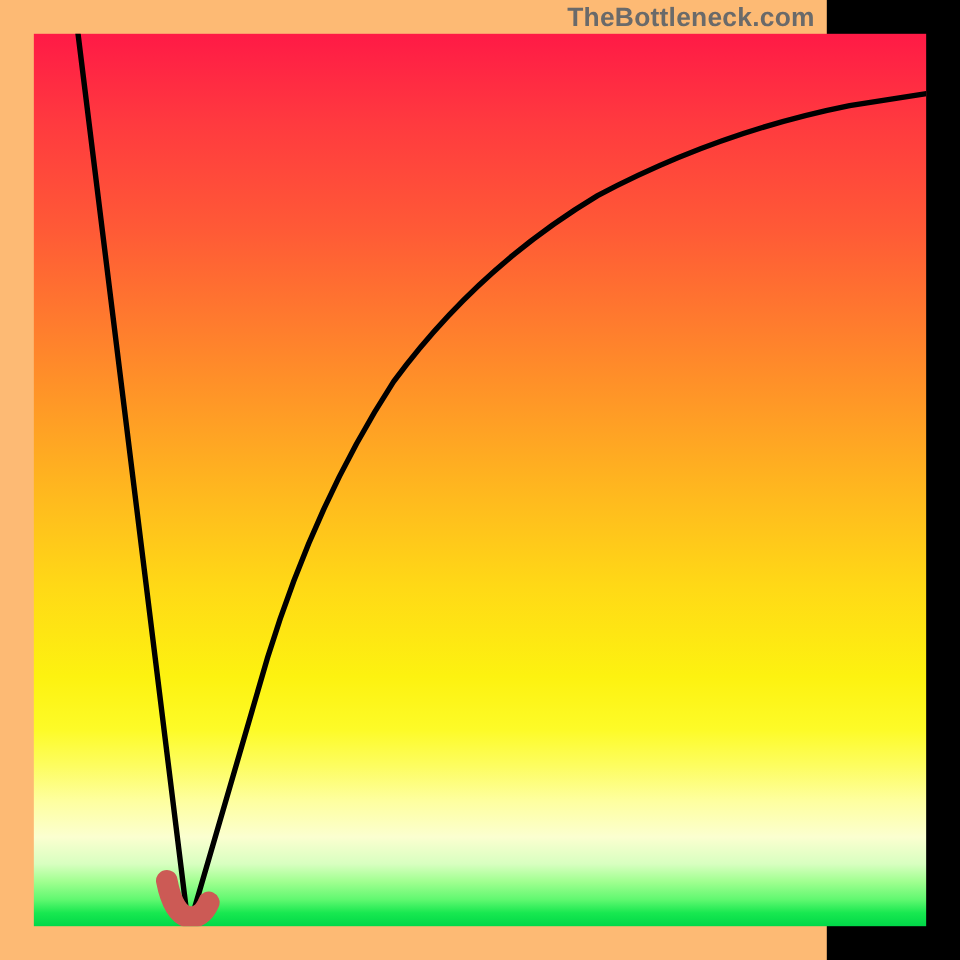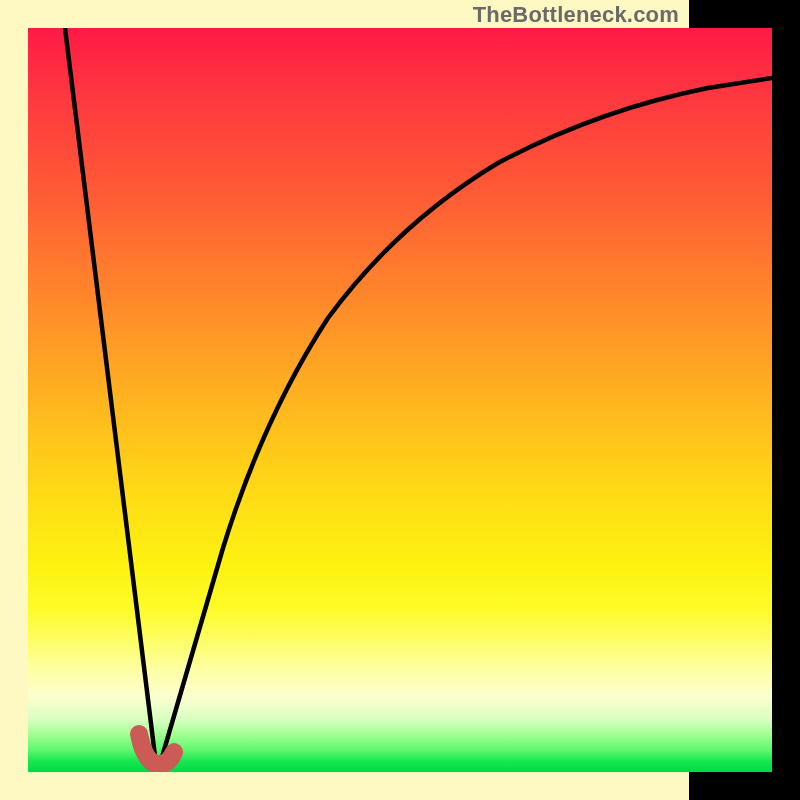--- a/index.html
+++ b/index.html
@@ -9,21 +9,21 @@
     height: 800px;
     background: #000;
     overflow: hidden;
   }
   .frame {
     position: absolute;
     left: 0;
     top: 0;
     width: 689px;
     height: 800px;
-    background: #fef9c3;
+    background: #fdba74;
   }
   .plot-area {
     position: absolute;
     left: 28px;
     top: 28px;
     width: 744px;
     height: 744px;
     overflow: hidden;
   }
   .gradient {

